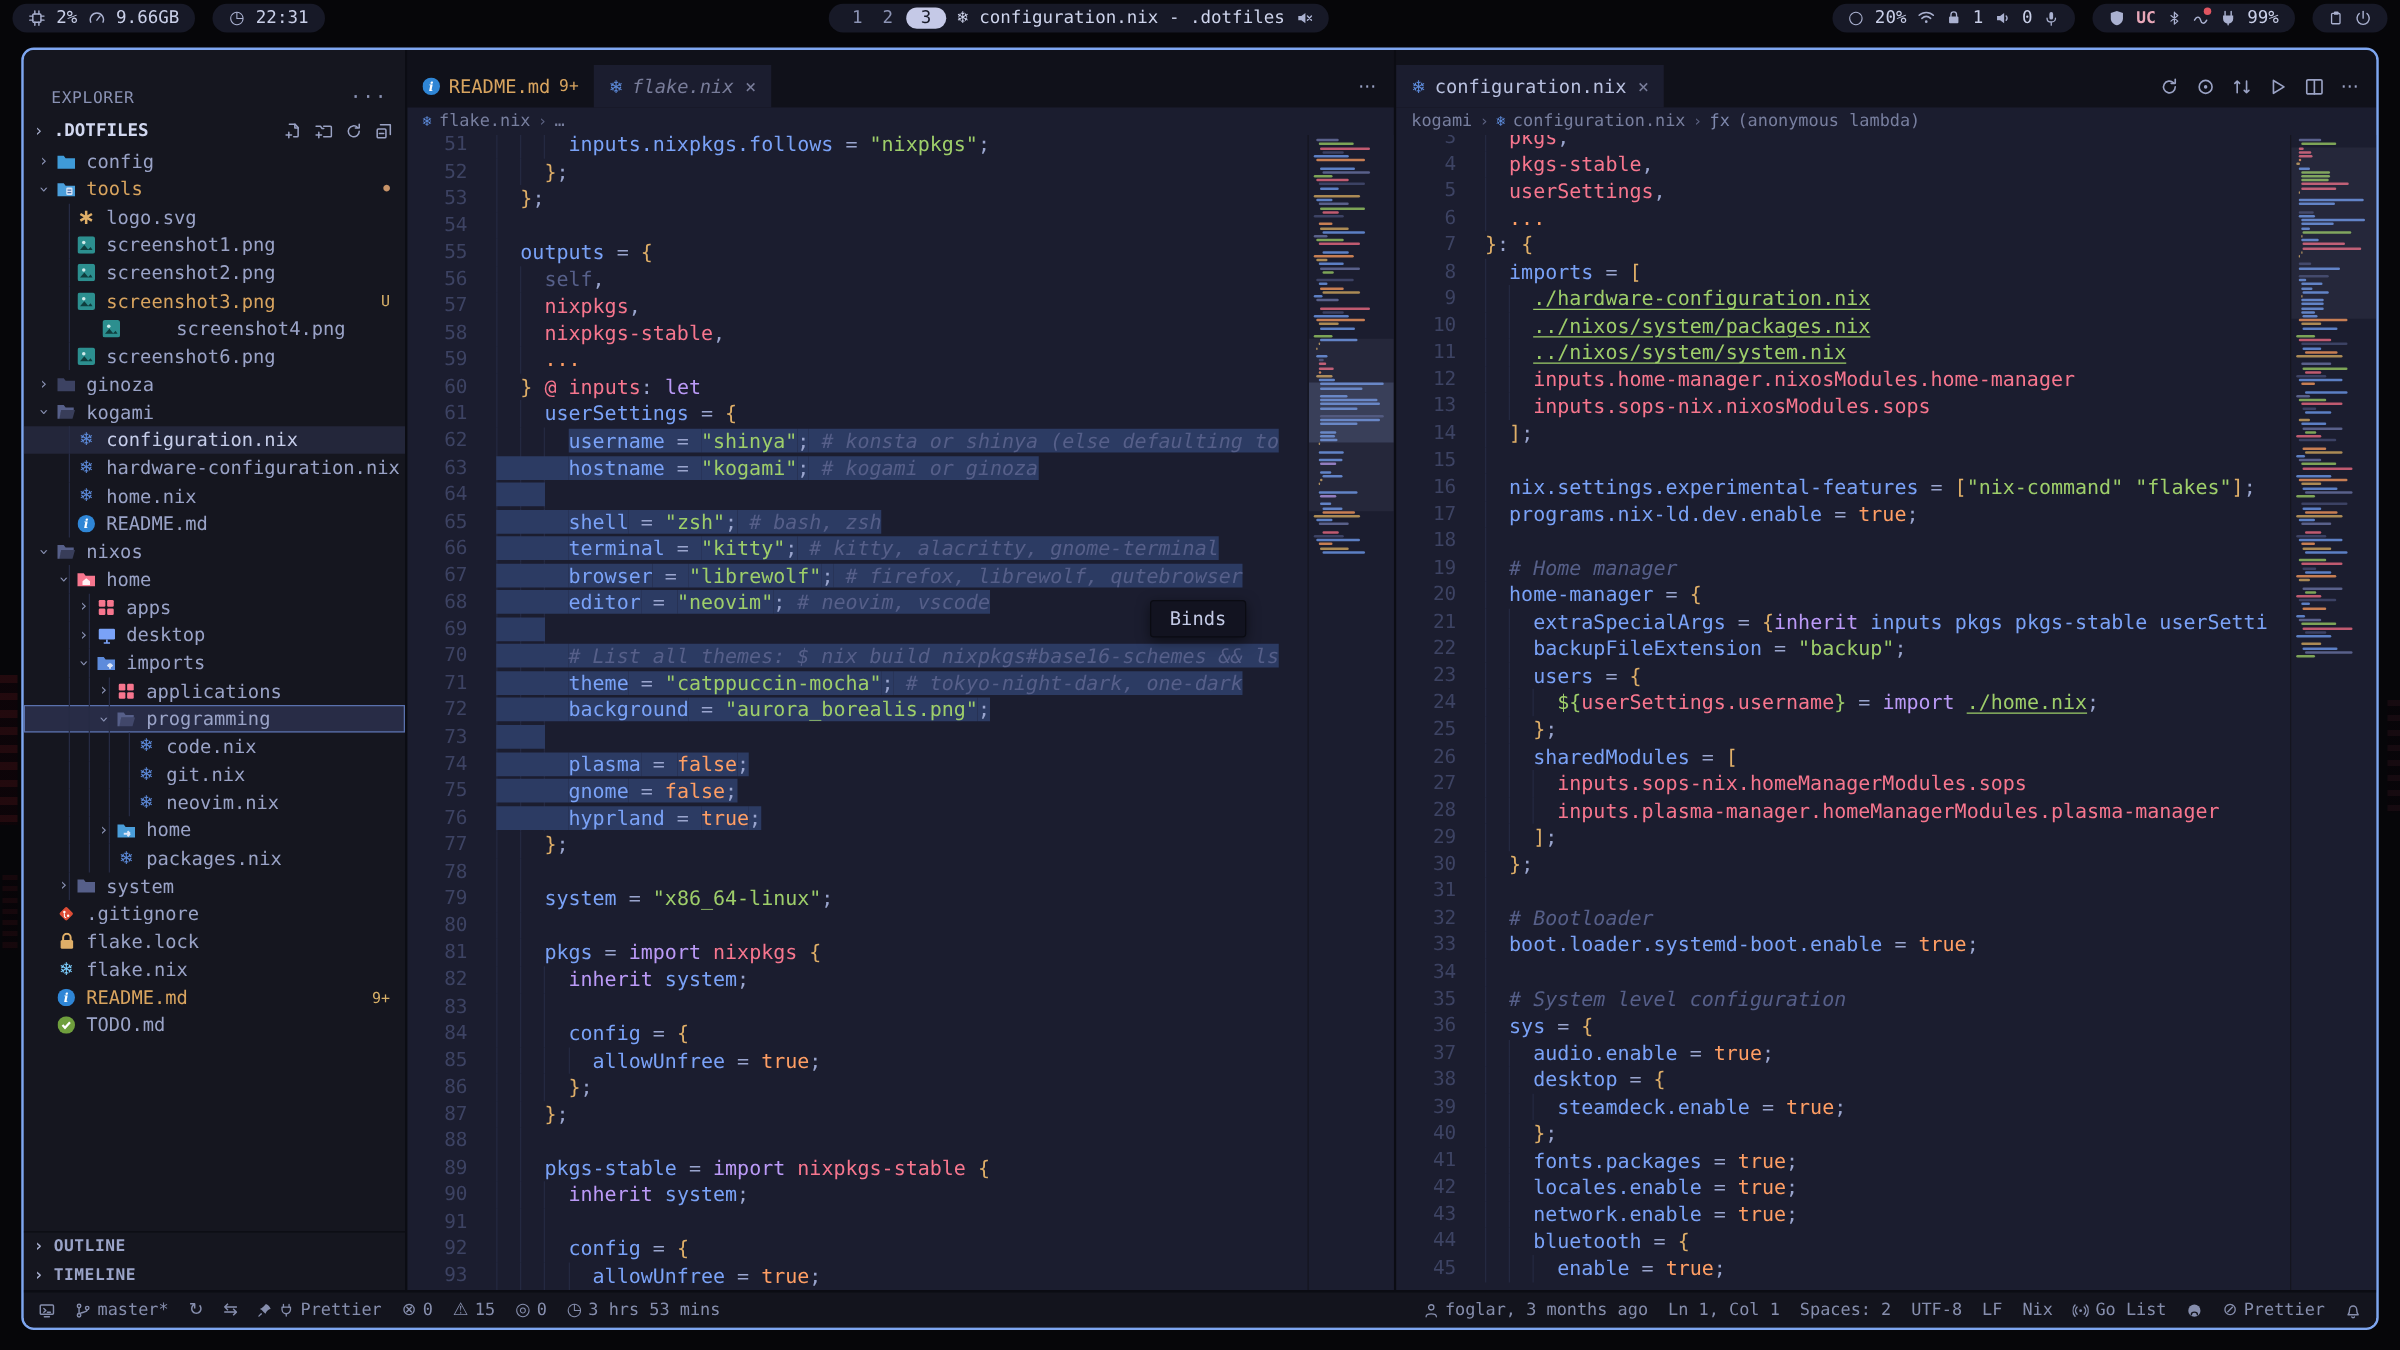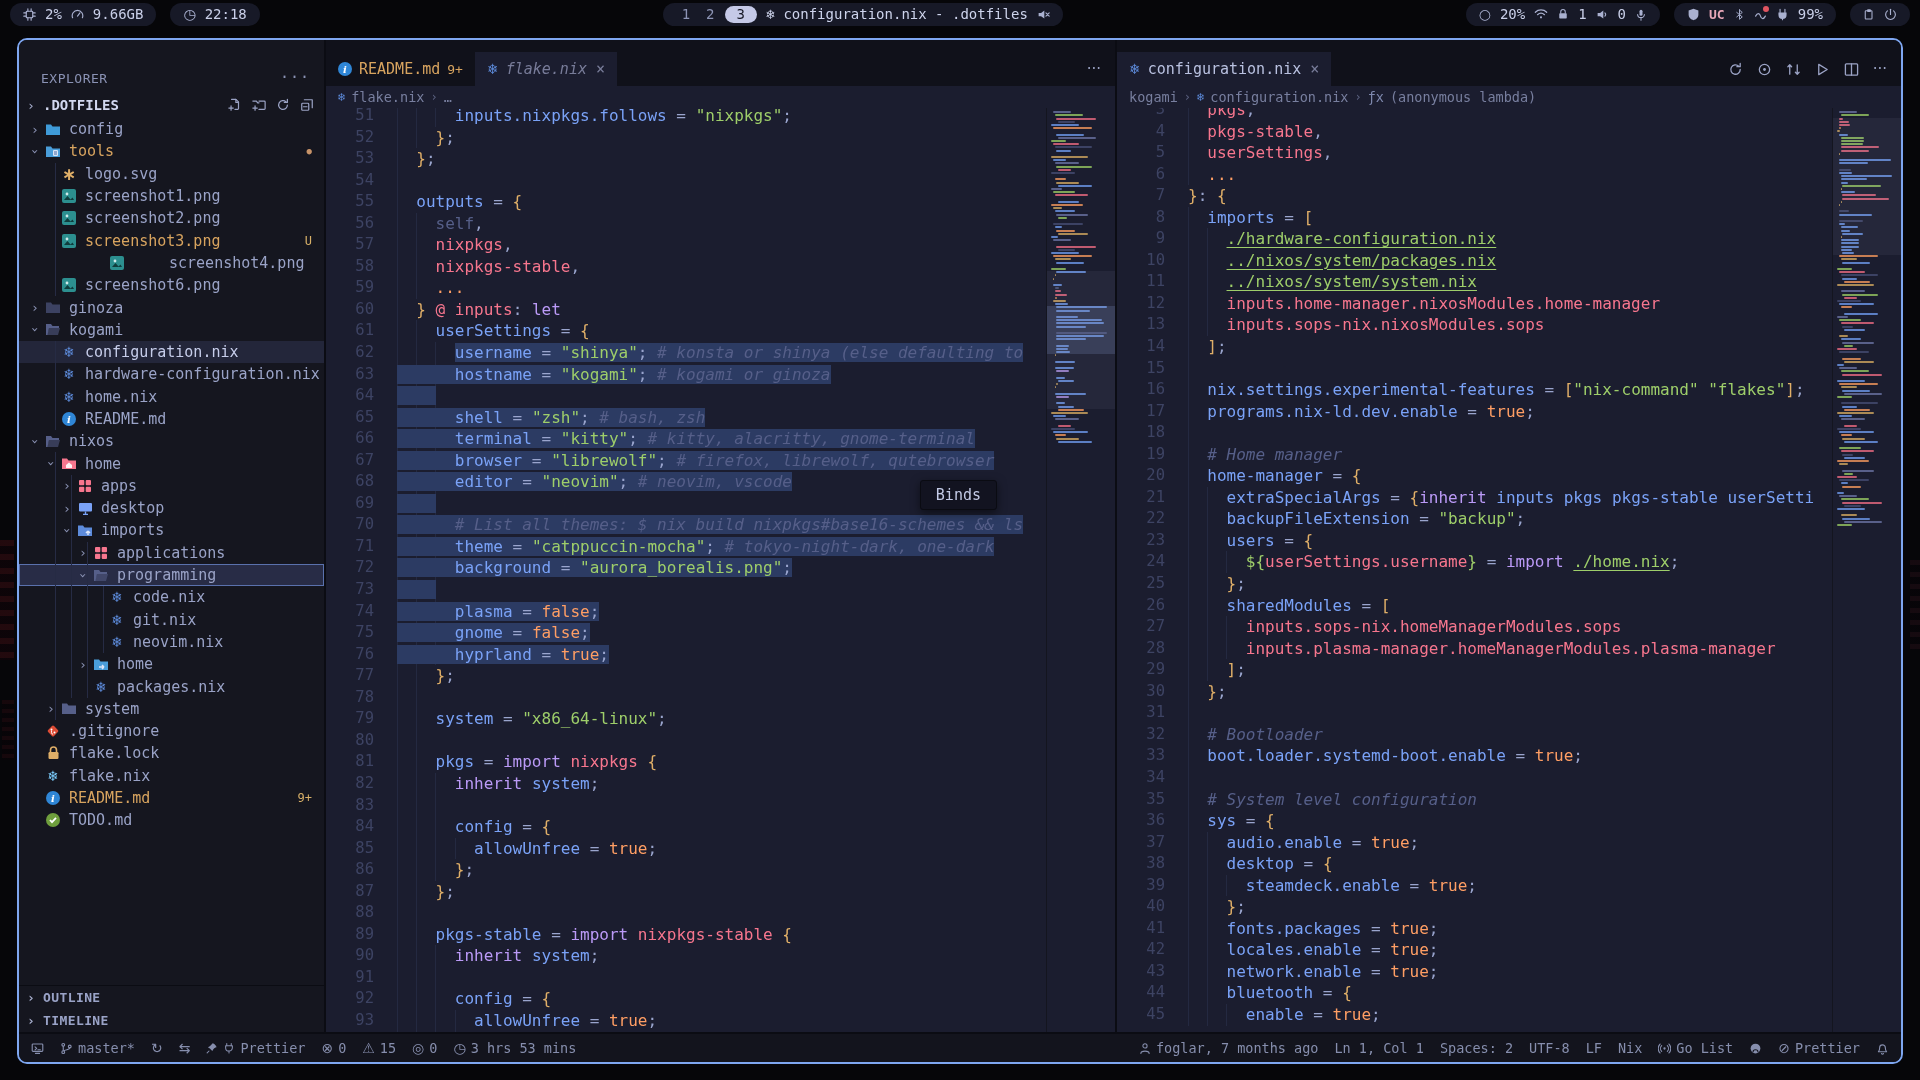--- a/index.html
+++ b/index.html
@@ -135,21 +135,21 @@
       <span class="ic" id="i-gauge">
           <svg width="13" height="13" viewBox="0 0 16 16" fill="none" stroke="currentColor" stroke-width="1.4" stroke-linecap="round" stroke-linejoin="round">
             <path d="M2 12a6.5 6.5 0 1 1 12 0"></path>
             <path d="M8 10L11 6"></path>
           </svg>
         </span>
       <span>9.66GB</span>
     </div>
     <div class="pill">
       <span class="ic" style="font-family:'DejaVu Sans',sans-serif">◷</span>
-      <span>22:18</span>
+      <span>22:31</span>
     </div>
   </div>
   <div class="pill">
     <span class="ws" id="workspaces">
         <span class="wsn">1</span>
         <span class="wsn">2</span>
         <span class="wsa">3</span>
       </span>
     <span class="ic" style="color:#ced4ec">❄</span>
     <span class="titletxt">configuration.nix - .dotfiles</span>
@@ -336,21 +336,21 @@
             <span class="fico">
               <svg width="14" height="14" viewBox="0 0 14 14">
                 <rect width="14" height="14" rx="2" fill="#2c8f8f"></rect>
                 <circle cx="5" cy="5" r="1.4" fill="#cfeaea"></circle>
                 <path d="M2 11l3.5-4 3 3.5 2-2 1.5 2.5z" fill="#0f3d3d"></path>
               </svg>
             </span>
             <span class="lbl mod">screenshot3.png</span>
             <span class="badge">U</span>
           </div>
-          <div class="trow" style="padding-left: 36px; gap: 36px;">
+          <div class="trow" style="padding-left: 8px; gap: 36px;">
             <span class="tguide" style="left: 36px;"></span>
             <span class="chev"></span>
             <span class="fico">
               <svg width="14" height="14" viewBox="0 0 14 14">
                 <rect width="14" height="14" rx="2" fill="#2c8f8f"></rect>
                 <circle cx="5" cy="5" r="1.4" fill="#cfeaea"></circle>
                 <path d="M2 11l3.5-4 3 3.5 2-2 1.5 2.5z" fill="#0f3d3d"></path>
               </svg>
             </span>
             <span class="lbl">screenshot4.png</span>
@@ -1006,21 +1006,21 @@
         </span>
       </div>
     <div class="sbitems" id="status-right">
         <span class="sbitem">
           <span>
             <svg width="12" height="13" viewBox="0 0 16 16" fill="none" stroke="currentColor" stroke-width="1.4" stroke-linecap="round" stroke-linejoin="round">
               <circle cx="8" cy="4.5" r="2.8"></circle>
               <path d="M2.5 14.5c0-4 11-4 11 0"></path>
             </svg>
           </span>
-          <span>foglar, 7 months ago</span>
+          <span>foglar, 3 months ago</span>
         </span>
         <span class="sbitem">
           <span>Ln 1, Col 1</span>
         </span>
         <span class="sbitem">
           <span>Spaces: 2</span>
         </span>
         <span class="sbitem">
           <span>UTF-8</span>
         </span>

